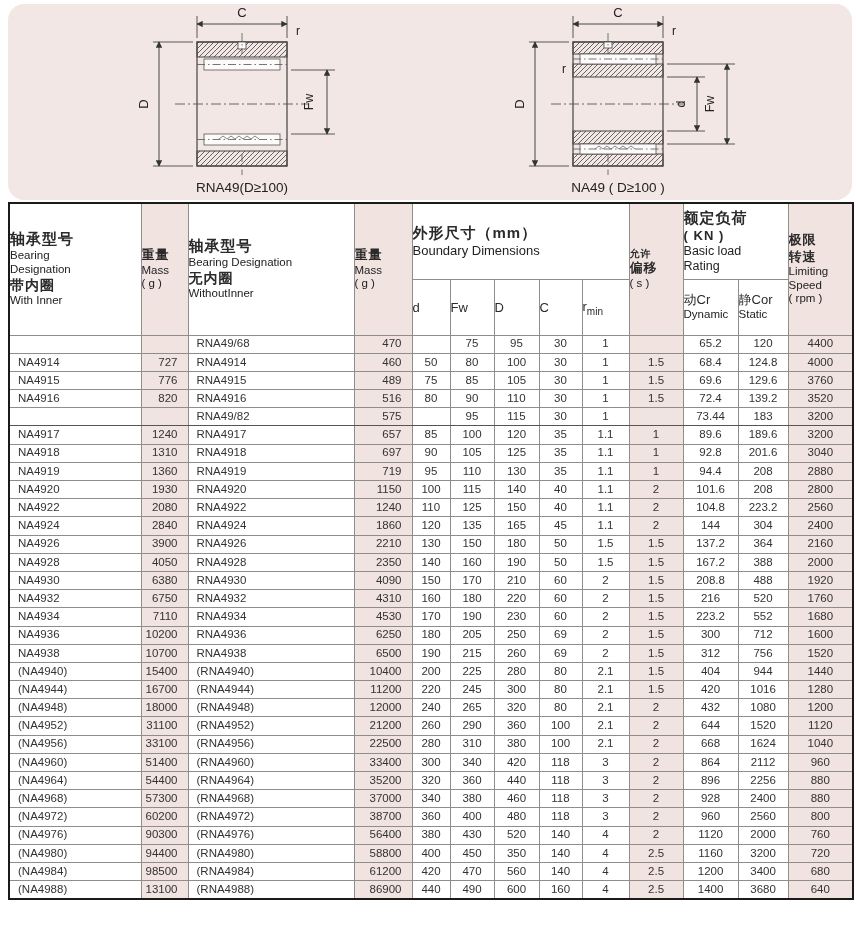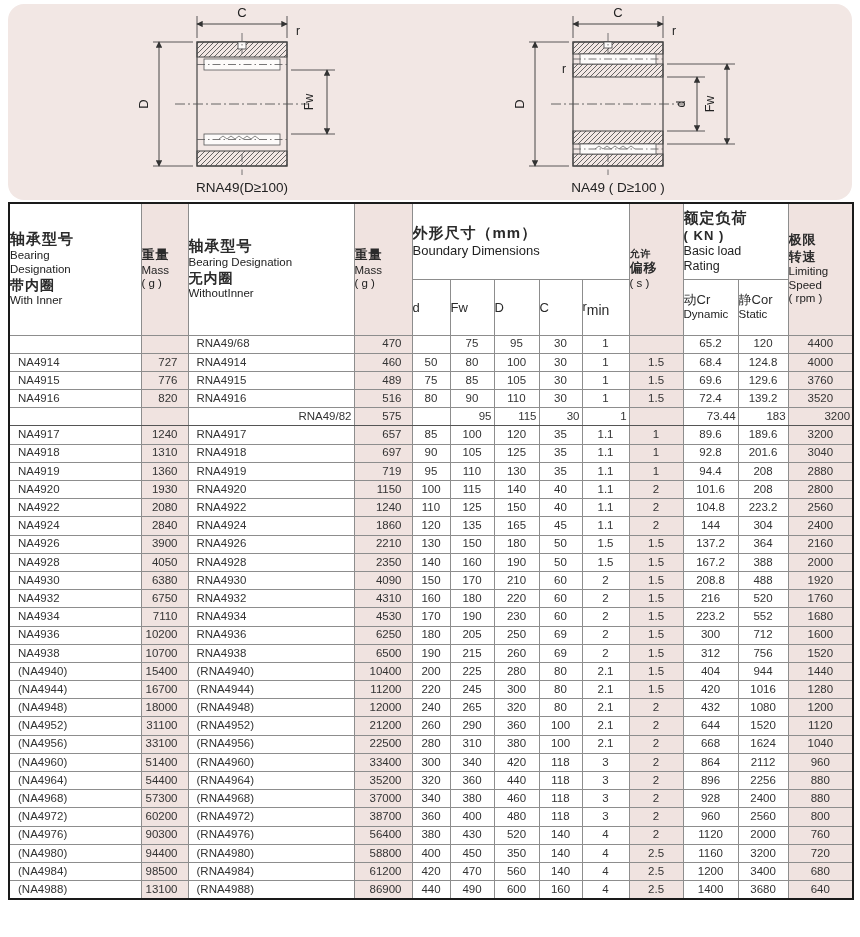--- a/index.html
+++ b/index.html
@@ -19,27 +19,27 @@
     table-layout:fixed;border:2px solid #1a1a1a;background:#fff;
   }
   th,td{border:1px solid #8d8d8d;overflow:hidden;white-space:nowrap;}
   thead th{vertical-align:middle;text-align:left;font-weight:normal;padding:0 0;}
   tr.h1{height:76px;}
   tr.h2{height:56px;}
   .zh{font-size:15px;font-weight:bold;line-height:1.25;letter-spacing:1px;}
   .zh3{font-size:13px;font-weight:normal;line-height:1.2;}
   .en{font-size:11.5px;line-height:1.2;color:#222;}
   .dimsym{font-size:13px;}
-  .dimsym sub{font-size:14px;}
+  .dimsym sub{font-size:10px;}
   tbody td{height:17.2px;font-size:11.5px;color:#333;padding:0 2px;line-height:1;}
   .cell-left{text-align:left;padding-left:8px;}
   .cell-mass{text-align:right;padding-right:10px;}
   .cell-num{text-align:center;}
   .shaded{background:#f0e3e0;}
-  tr.group-end td{border-bottom:1.8px solid #555;text-align:right;}
+  tr.group-end td{border-bottom:1.8px solid #555;}
 </style>
 </head>
 <body>
 
 <div class="top-panel">
 
   <svg width="360" height="196" viewBox="0 0 360 196">
     <defs>
       <pattern id="hL" patternUnits="userSpaceOnUse" width="5" height="5">
         <path d="M0,5 L5,0" stroke="#555" stroke-width="0.9"></path>

